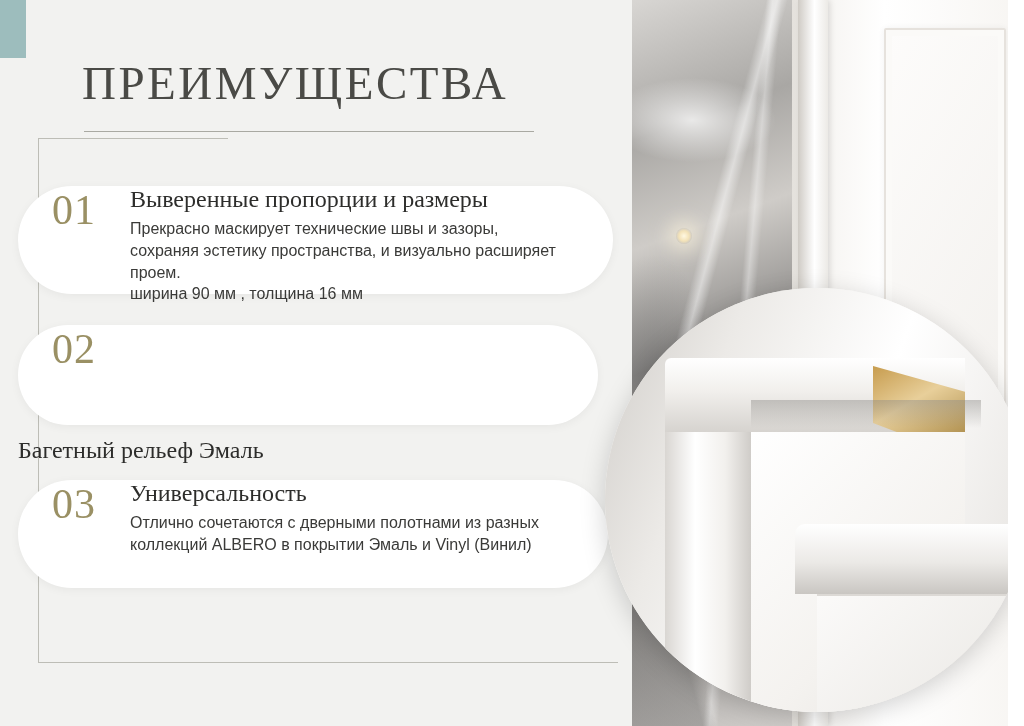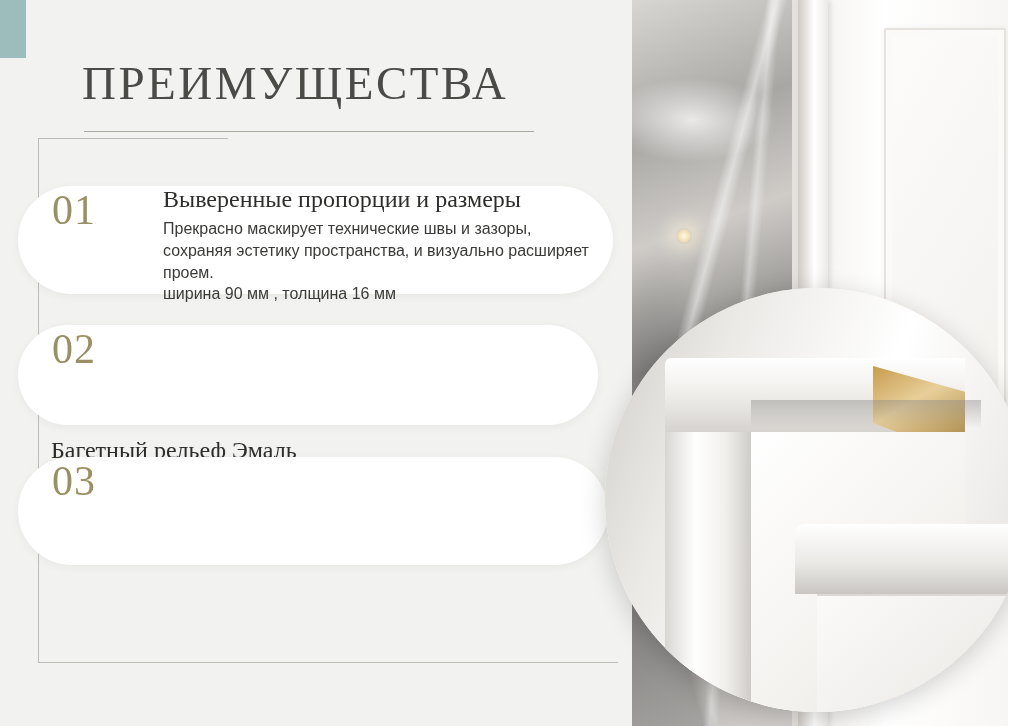--- a/index.html
+++ b/index.html
@@ -76,34 +76,33 @@
     left: 18px;
     background: #ffffff;
     border-radius: 60px;
     box-shadow: 0 2px 10px rgba(0,0,0,0.05);
     display: flex;
     align-items: flex-start;
     box-sizing: border-box;
   }
   .card-1 { top: 186px;  width: 595px; height: 108px; }
   .card-2 { top: 325px;  width: 580px; height: 100px; flex-direction: column; }
-  .card-3 { top: 457px;  width: 590px; height: 108px; }
+  .card-3 { top: 480px;  width: 590px; height: 108px; }
 
   .card-num {
     font-family: "Liberation Serif", serif;
     font-size: 42px;
     color: #9a9064;
     width: 112px;
     text-align: center;
     flex: 0 0 112px;
     letter-spacing: 1px;
   }
   .card-body {
     padding-right: 18px;
-    margin-left: 33px;
   }
   .card-head {
     font-family: "Liberation Serif", serif;
     font-size: 24px;
     color: #2d2d2b;
     margin-bottom: 6px;
     line-height: 1.1;
   }
   .card-text {
     font-family: "Liberation Sans", sans-serif;
@@ -264,20 +263,25 @@
 
     <div class="card card-2">
       <div class="card-num">02</div>
       <div class="card-body">
         <div class="card-head">Багетный рельеф Эмаль</div>
       </div>
     </div>
 
     <div class="card card-3">
       <div class="card-num">03</div>
+      <div class="card-body">
+        <div class="card-head">Универсальность</div>
+        <div class="card-text"> Отлично сочетаются с дверными полотнами из разных
+коллекций ALBERO в покрытии Эмаль и Vinyl (Винил)</div>
+      </div>
     </div>
 
   </div>
 
   <div class="photo">
     <div class="marble"></div>
     <div class="sconce"></div>
     <div class="door"></div>
     <div class="door-casing"></div>
     <div class="door-inset"></div>

